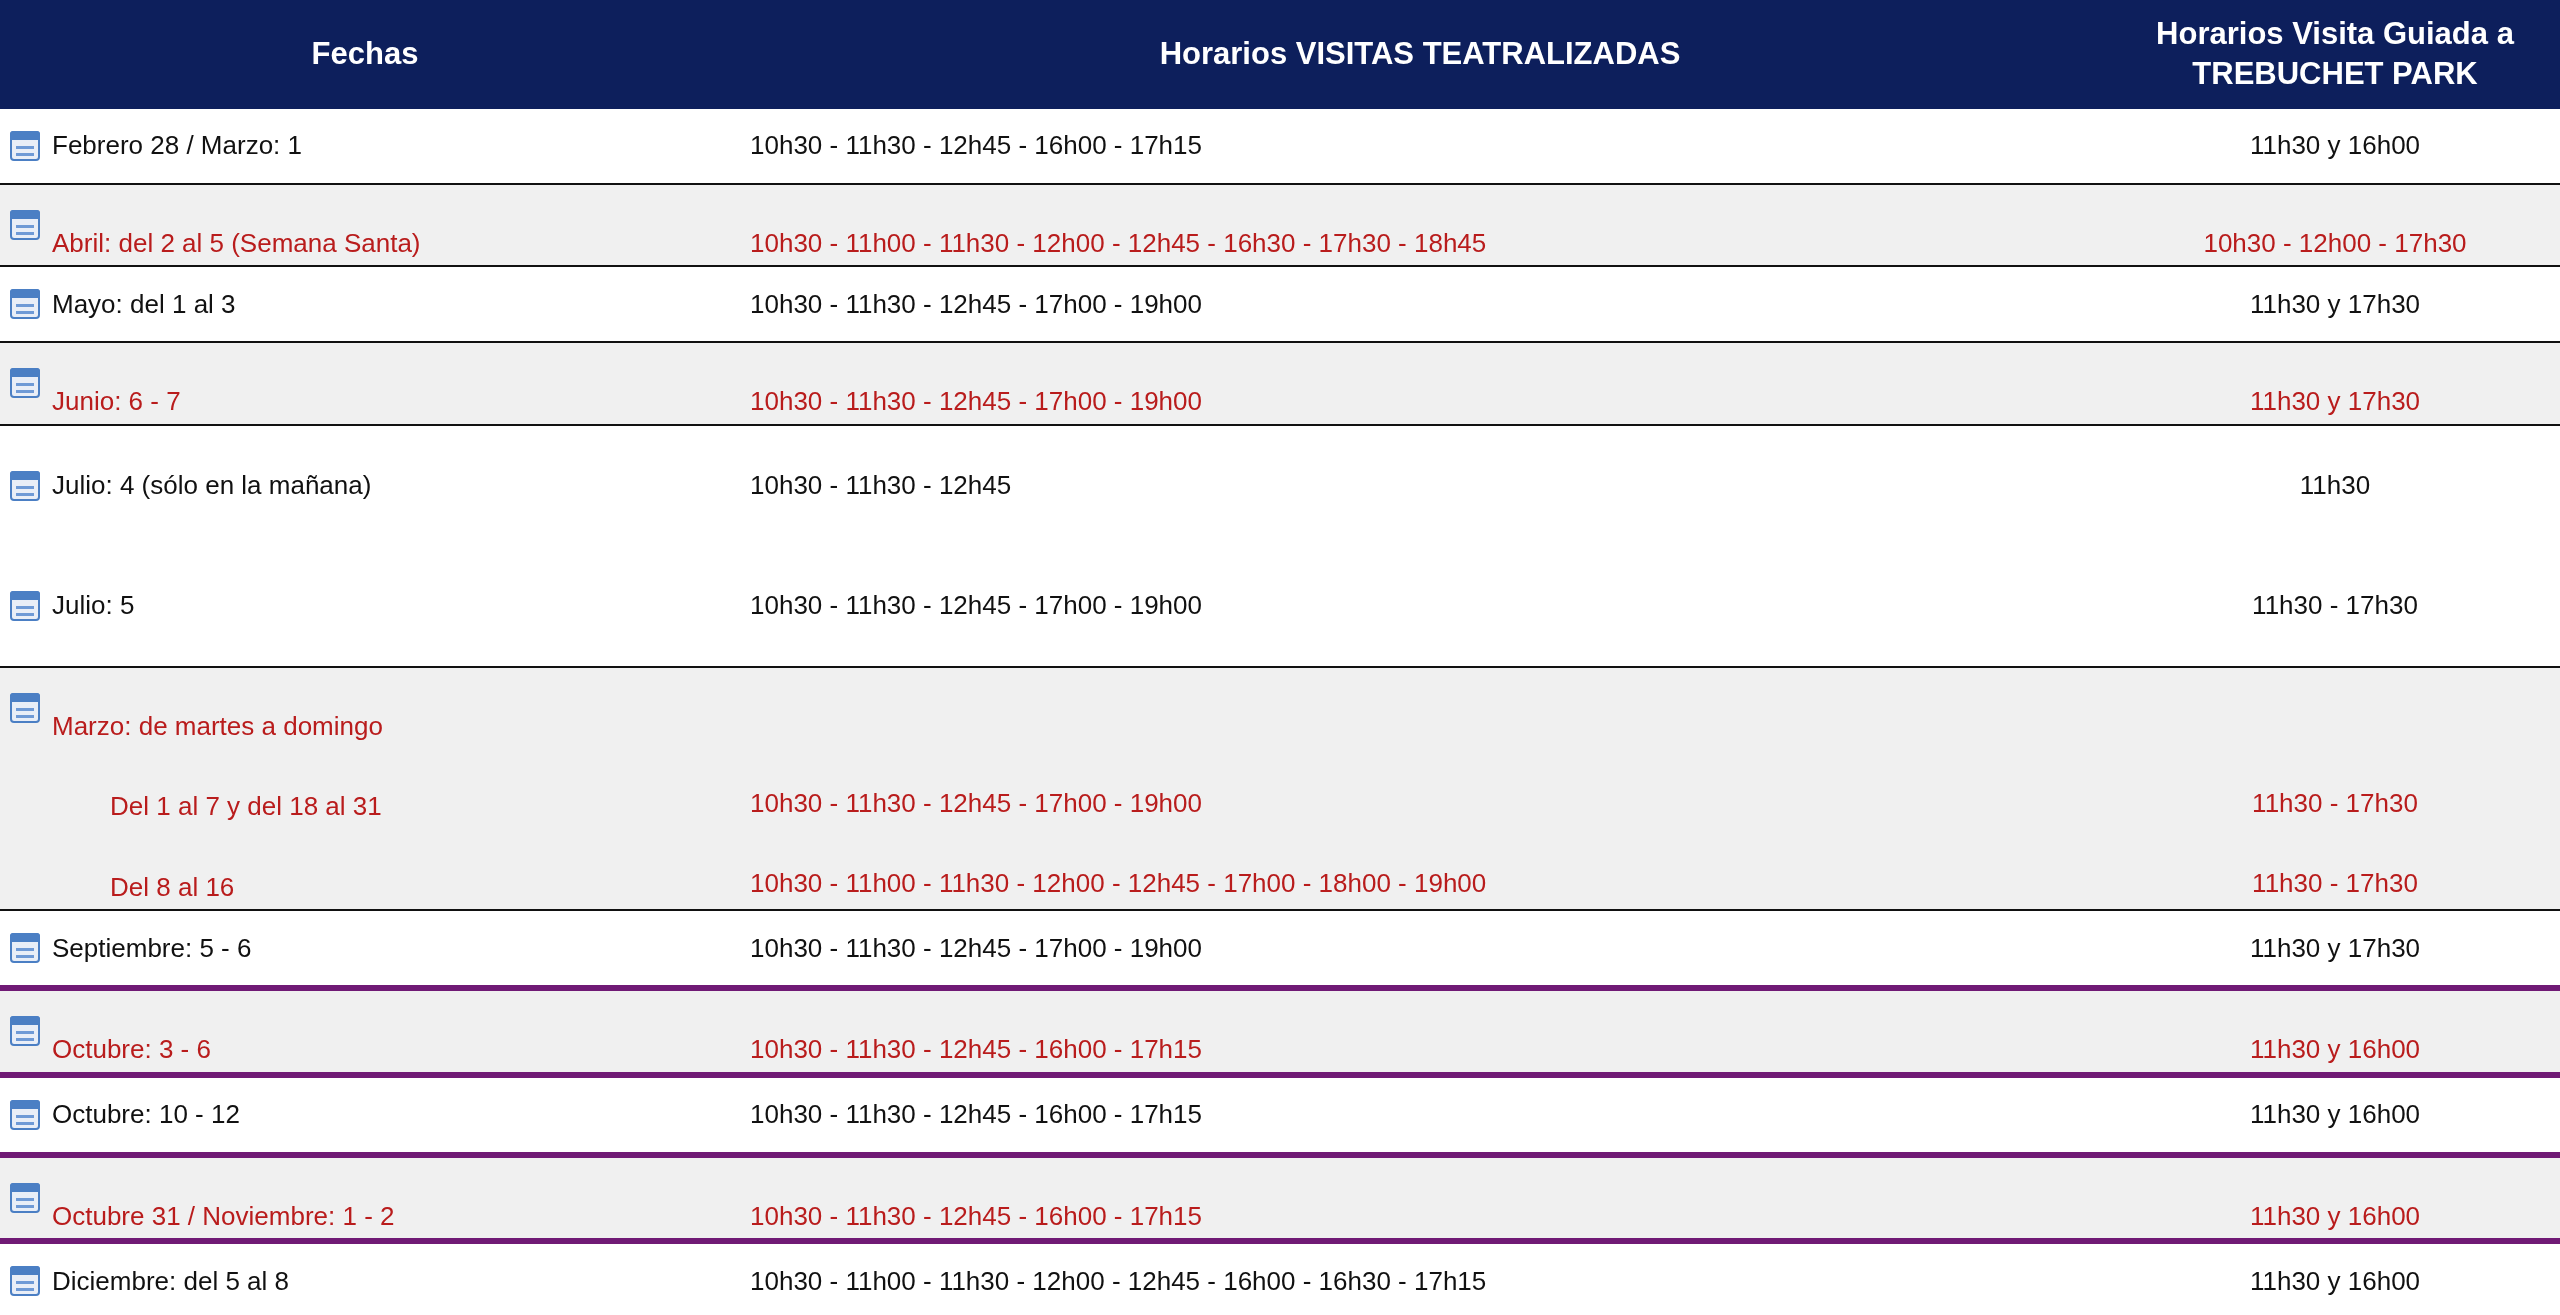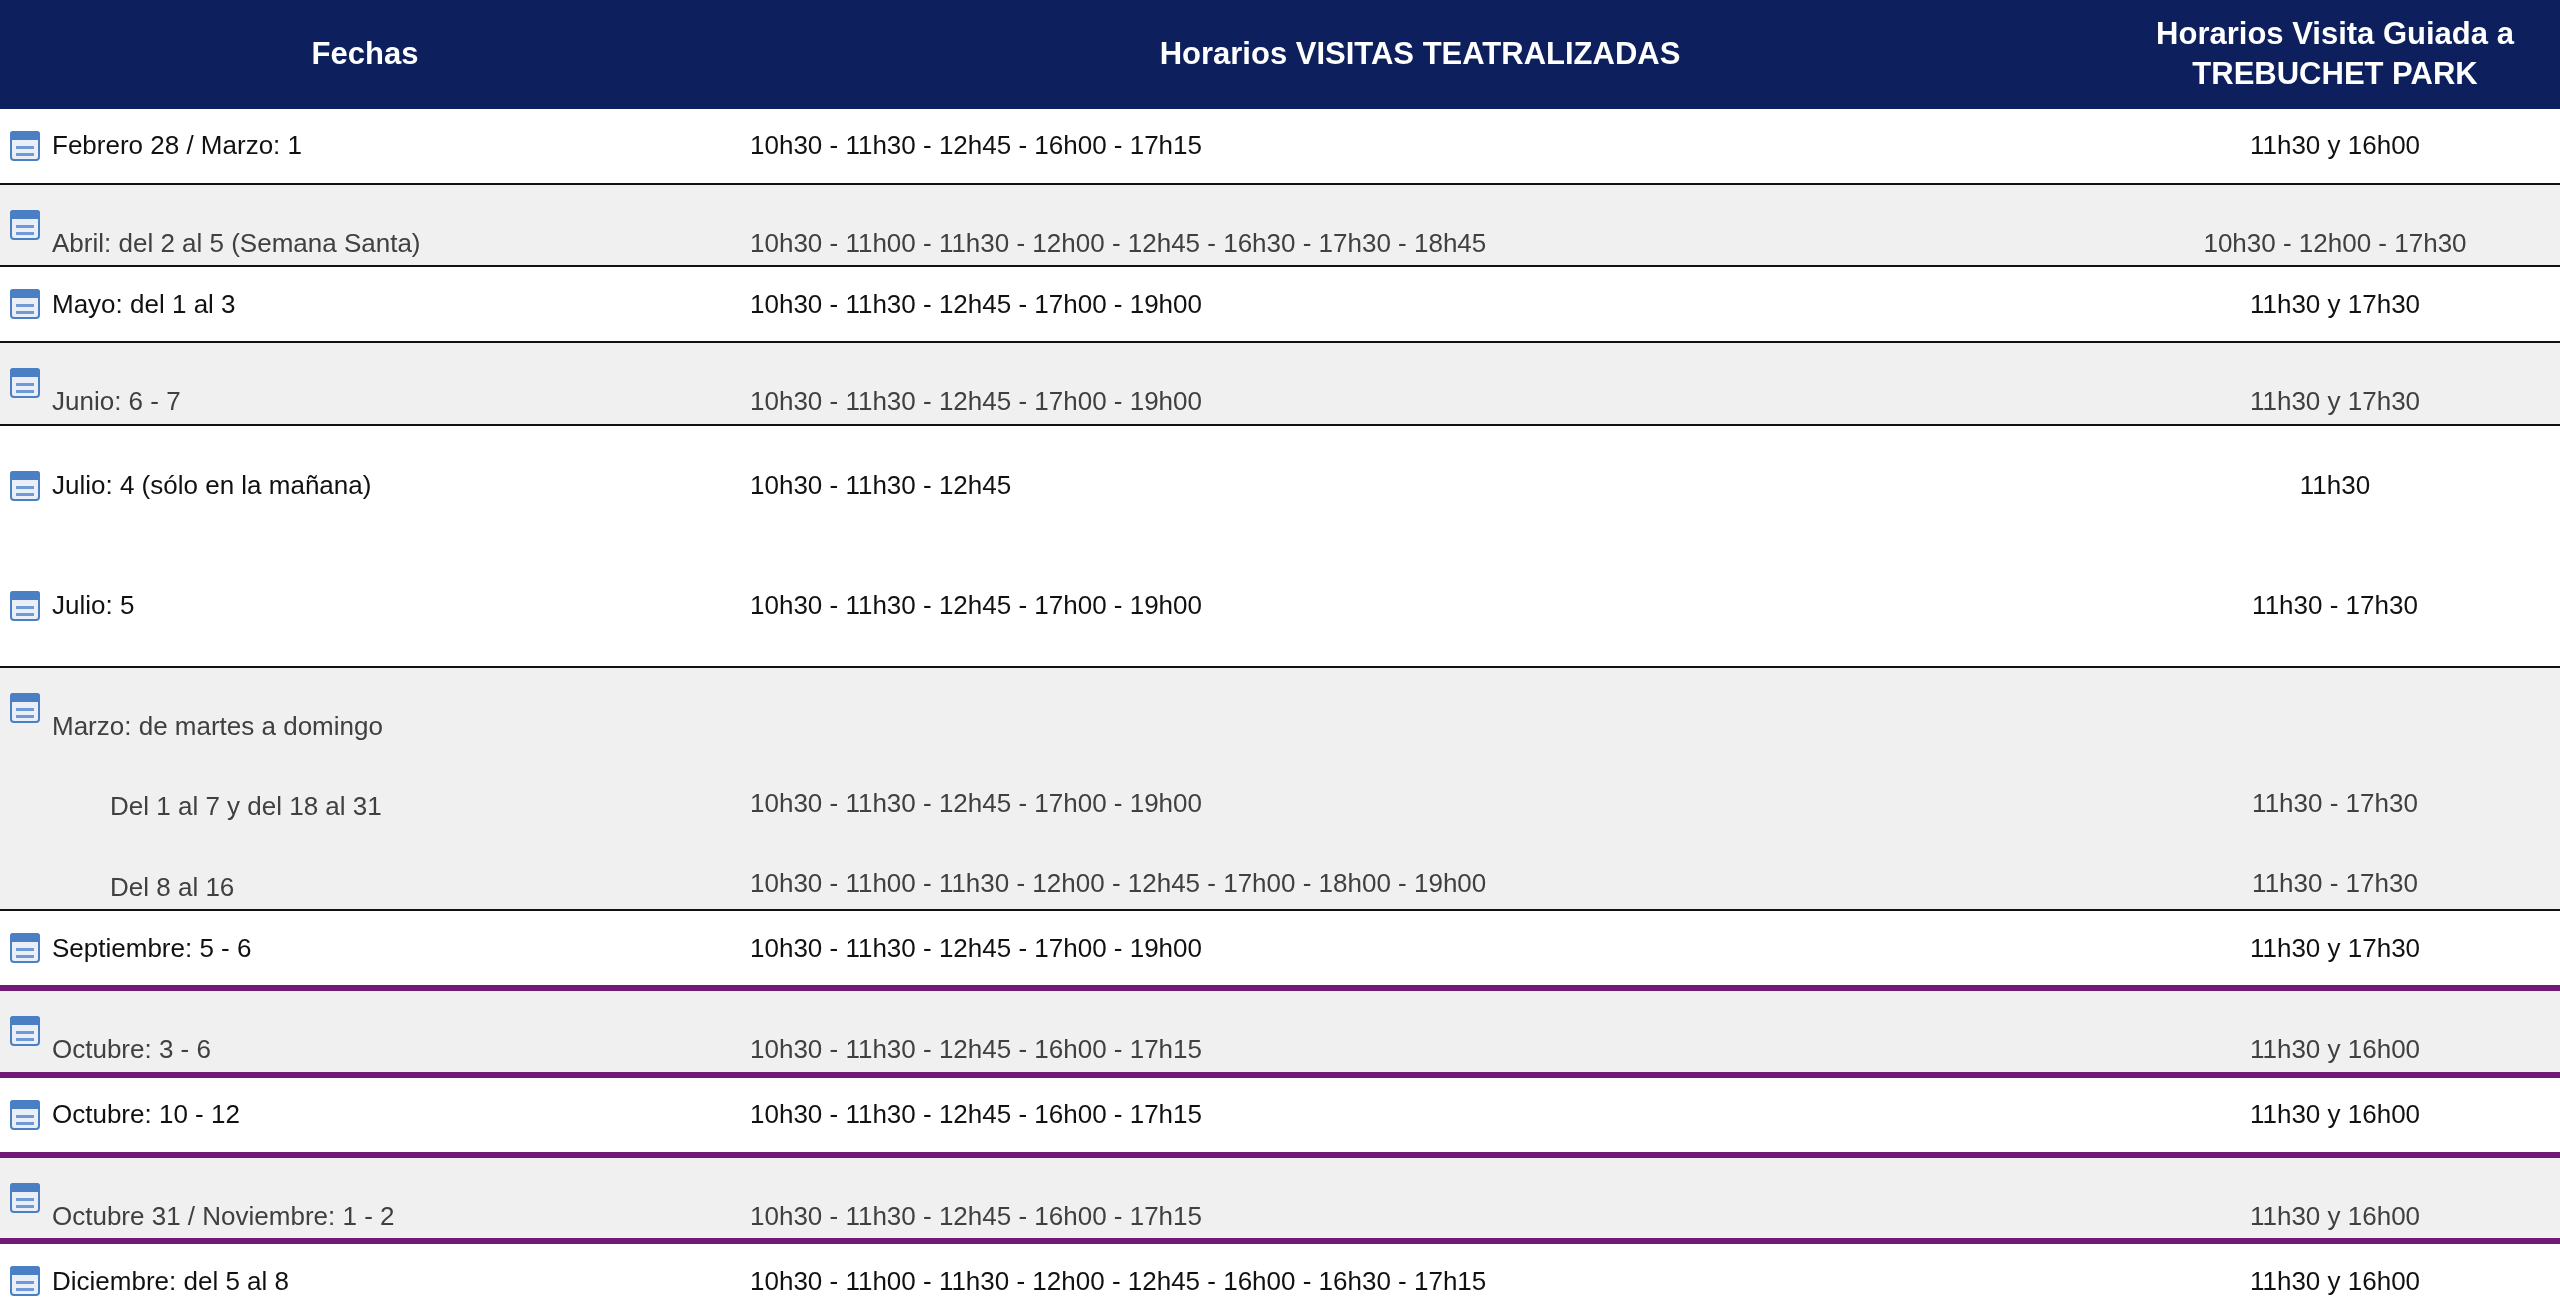--- a/index.html
+++ b/index.html
@@ -48,21 +48,21 @@
     border-bottom: 2px solid #111111;
   }
   tr.row.thin {
     border-bottom: 6px solid #701a75;
   }
   tr.row.alt {
     background: #f0f0f0;
   }
   tr.row.blue td,
   tr.row.blue .cell-text {
-    color: #404040;
+    color: #b91c1c;
     margin-top: 36px;
   }
 
   .cell {
     display: flex;
     align-items: center;
     min-height: 74px;
     padding: 6px 12px;
     box-sizing: border-box;
   }

